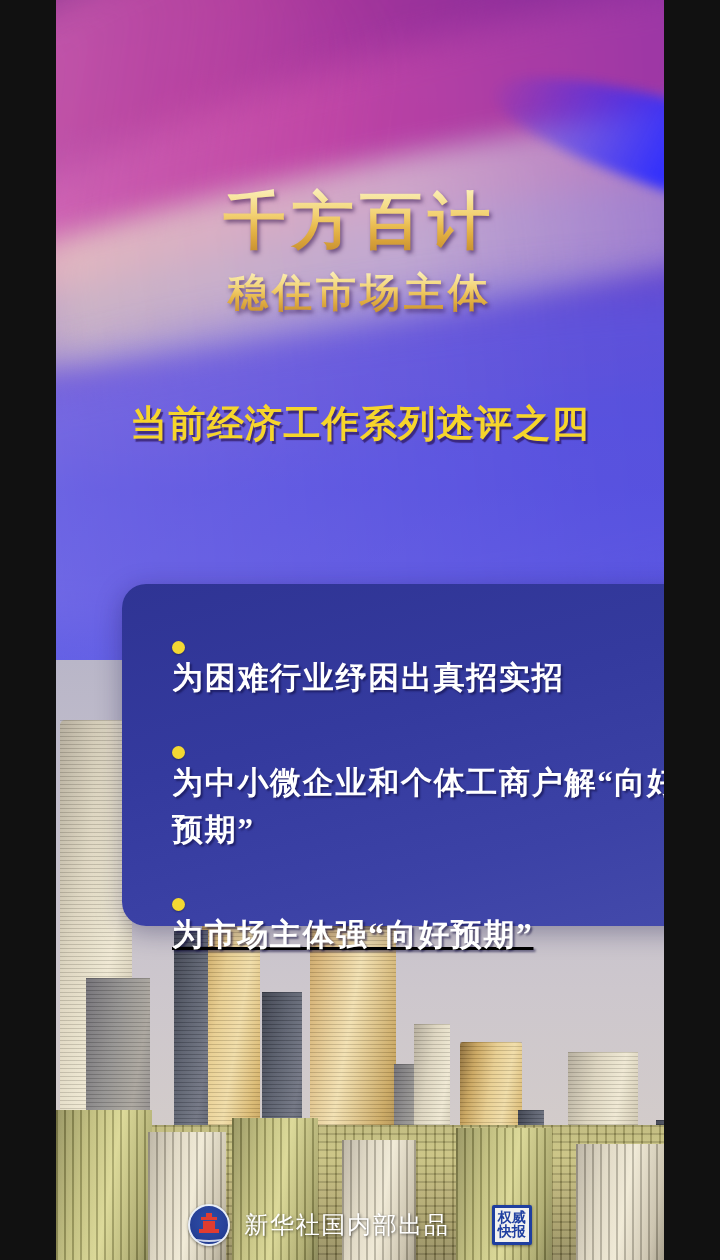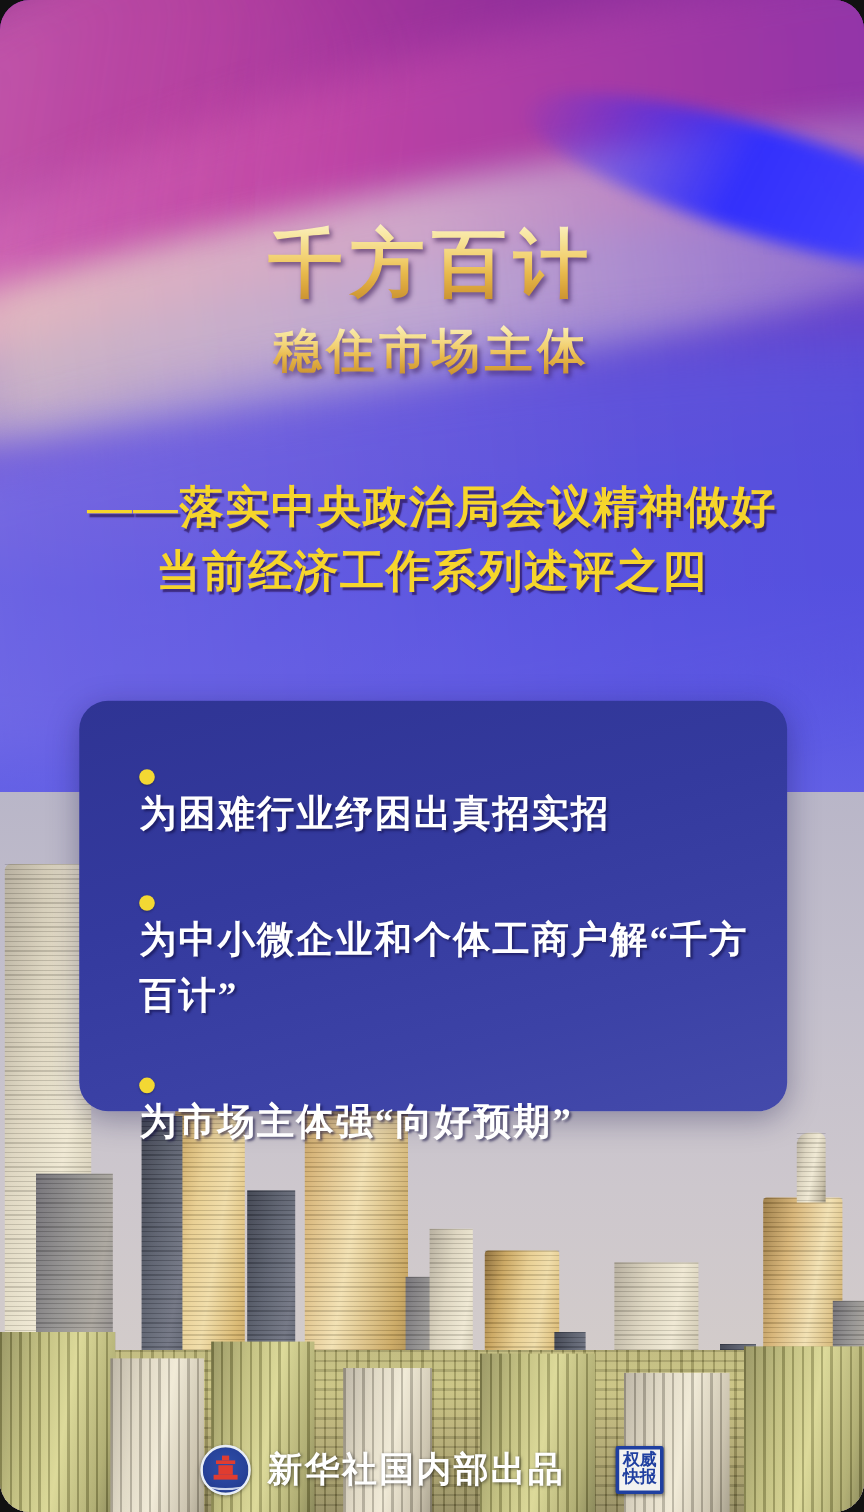--- a/index.html
+++ b/index.html
@@ -1,25 +1,24 @@
 <!DOCTYPE html>
 <html lang="zh"><head>
 <meta charset="utf-8">
 <title>千方百计 稳住市场主体</title>
 <style>
   html,body{margin:0;padding:0;background:#111;}
   *{box-sizing:border-box;}
   .poster{
     position:relative;
-    width:720px;height:1260px;
+    width:608px;height:1260px;
     overflow:hidden;
     font-family:"Liberation Serif","DejaVu Serif",serif;
     background:#4c1d95;
     margin:0 auto;
-    border-radius:25px;
   }
 
   
   .bg-base{
     position:absolute;inset:0;
     background:
       linear-gradient(180deg,
         #8e2f8e 0px, #9c2f96 60px, #a32a8e 120px,
         #7a2fa8 200px, #5a37c4 300px,
         #4e44d8 420px, #5350e0 520px,
@@ -105,21 +104,21 @@
 
   
   .card{
     position:absolute;left:66px;top:584px;width:590px;height:342px;
     background:linear-gradient(165deg,#2f3494 0%,#343a9e 40%,#3c42a6 75%,#444aab 100%);
     border-radius:24px;
     box-shadow:0 6px 26px rgba(20,16,70,.35);
   }
   .bullets{position:absolute;left:50px;top:38px;right:26px;}
   .bullet{display:flex;align-items:flex-start;margin-bottom:26px;flex-direction:column;}
-  .bullet:last-child{margin-bottom:12px;}
+  .bullet:last-child{margin-bottom:12px;text-decoration:underline;}
   .dot{
     flex:0 0 auto;width:13px;height:13px;border-radius:50%;
     background:#f3d833;margin-top:19px;margin-right:22px;
     box-shadow:0 1px 2px rgba(0,0,0,.3);
   }
   .btext{
     font-family:"Liberation Serif","DejaVu Serif",serif;
     font-weight:700;font-size:31px;line-height:1.52;letter-spacing:.055em;
     color:#ffffff;
     text-shadow:2px 2px 2px rgba(12,10,60,.55);
@@ -138,21 +137,21 @@
     width:20px;height:21px;}
   .xh-logo .gate i{position:absolute;background:#e03c30;display:block;}
   .xh-logo .g1{left:7px;top:0;width:6px;height:4px;}
   .xh-logo .g2{left:2px;top:4px;width:16px;height:3px;}
   .xh-logo .g3{left:4px;top:8px;width:12px;height:8px;}
   .xh-logo .g4{left:0;top:16px;width:20px;height:4px;}
   .xh-logo .arc{position:absolute;left:50%;bottom:4px;transform:translateX(-50%);
     width:30px;height:9px;border-bottom:2px solid rgba(235,240,250,.85);border-radius:0 0 50% 50%;}
   .foot-text{
     font-family:"Liberation Serif","DejaVu Serif",serif;
-    font-weight:700;font-size:29px;letter-spacing:.07em;color:#ffffff;
+    font-weight:400;font-size:24px;letter-spacing:.07em;color:#ffffff;
     text-shadow:1px 1px 3px rgba(0,0,0,.55);
   }
   .qw-badge{
     position:relative;flex:0 0 auto;width:40px;height:40px;
     background:#f2f2f0;border:3px solid #1f3fa0;border-radius:2px;
     display:flex;flex-direction:column;align-items:center;justify-content:center;
     box-shadow:0 1px 3px rgba(0,0,0,.45);
     margin-left:28px;
   }
   .qw-badge span{
@@ -210,33 +209,32 @@
     <div class="lowblk pale" style="left:520px;width:88px;height:116px;"></div>
     <div class="lowblk olive" style="left:620px;width:100px;height:138px;"></div>
   </div>
 
   <div class="title-wrap">
     <h1 class="title-line l1">千方百计</h1>
     <h1 class="title-line l2">稳住市场主体</h1>
   </div>
 
   <div class="sub-wrap">
-    <p class="sub-line">——落实中央政治局会议精神做好</p>
     <p class="sub-line">当前经济工作系列述评之四</p>
   </div>
 
   <div class="card">
     <div class="bullets">
       <div class="bullet">
         <span class="dot"></span>
         <span class="btext">为困难行业纾困出真招实招</span>
       </div>
       <div class="bullet">
         <span class="dot"></span>
-        <span class="btext">为中小微企业和个体工商户解“千方百计”</span>
+        <span class="btext">为中小微企业和个体工商户解“向好预期”</span>
       </div>
       <div class="bullet">
         <span class="dot"></span>
         <span class="btext">为市场主体强“向好预期”</span>
       </div>
     </div>
   </div>
 
   <div class="footer">
     <div class="xh-logo">

